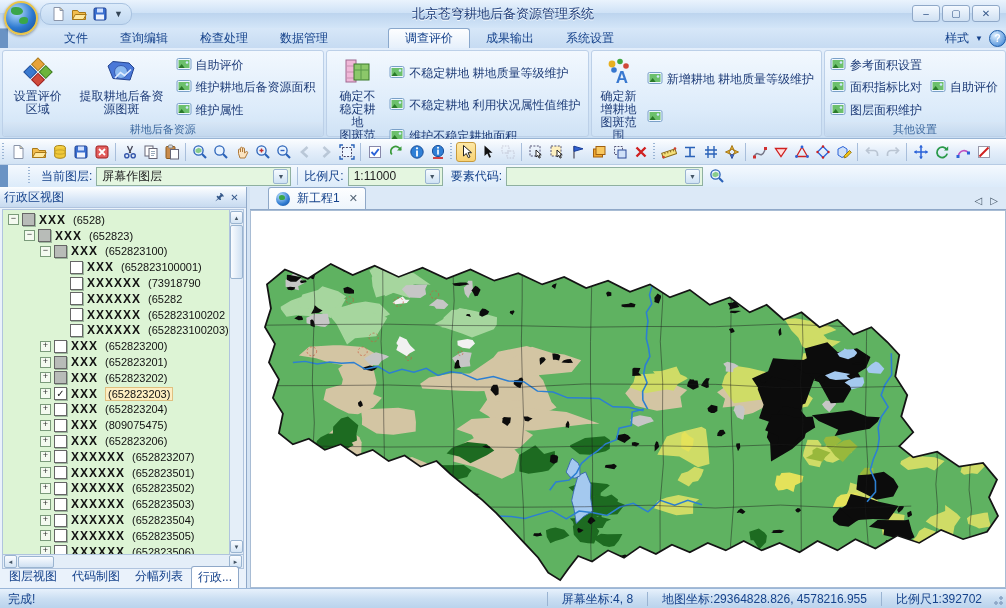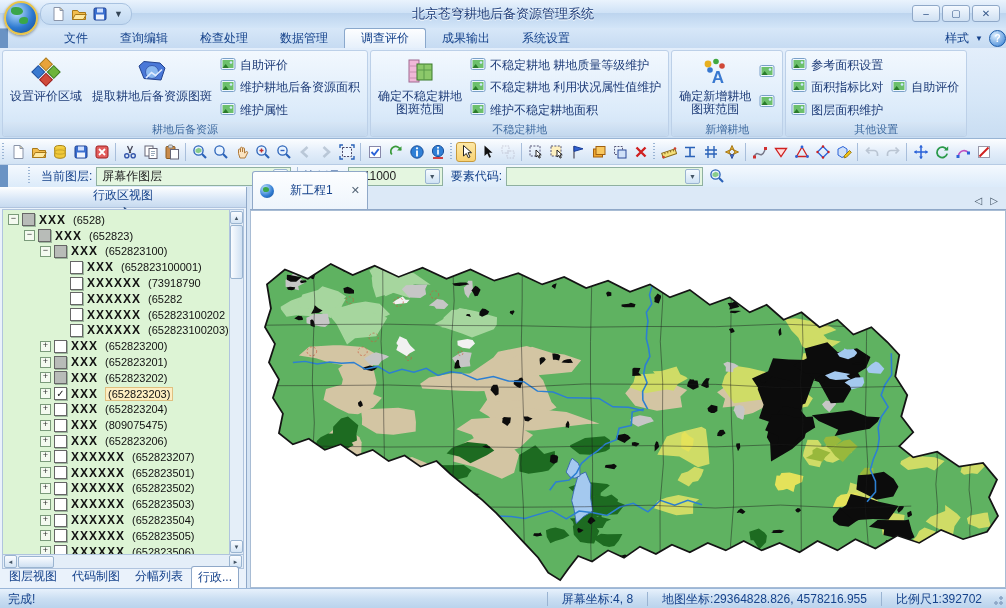--- a/index.html
+++ b/index.html
@@ -26,21 +26,21 @@
     text-shadow:0 1px 0 #fff;pointer-events:none;}
   #win-controls{right:6px;top:5px;display:flex;gap:2px;}
   .wbtn{width:26px;height:15px;border:1px solid #8fa8c8;border-radius:3px;
     background:linear-gradient(#f4f9ff,#cfe0f2);color:#35588a;font-size:10px;
     display:flex;align-items:center;justify-content:center;line-height:1;}
   
   #tabrow{left:8px;top:28px;width:1006px;height:20px;background:linear-gradient(#d7e7f8,#c6dbf2);}
   #tabs{left:40px;top:0;height:20px;display:flex;}
   .rtab{padding:2px 16px 0 16px;color:#15428b;height:18px;}
   .rtab.active{background:linear-gradient(#fdfeff,#e6f0fb);border:1px solid #8aa8cc;border-bottom:none;
-    border-radius:3px 3px 0 0;padding-top:1px;}
+    border-radius:3px 3px 0 0;padding-top:1px;margin-left:44px;}
   #tabrow-right{right:8px;top:2px;display:flex;align-items:center;gap:6px;color:#15428b;}
   #style-caret{font-size:8px;}
   #help-btn{width:15px;height:15px;border-radius:50%;background:radial-gradient(circle at 35% 30%,#dff0ff,#2e7ad1);
     color:#fff;font-size:10px;font-weight:bold;display:flex;align-items:center;justify-content:center;
     border:1px solid #1a5aa8;}
   
   #ribbon{left:0;top:48px;width:1006px;height:91px;background:linear-gradient(#e3eefb,#d5e6f7 60%,#c9ddf2);
     border-bottom:1px solid #98b4d4;display:flex;align-items:stretch;padding-top:1px;box-sizing:border-box;}
   .rgroup{margin:1px 0 1px 2px;border:1px solid #bcd0e8;border-radius:3px;
     background:linear-gradient(#f2f8fe,#dcebfa 70%,#cfe2f5);display:flex;flex-direction:column;}
@@ -67,21 +67,21 @@
     background:repeating-linear-gradient(#9ab4d4 0 1px,transparent 1px 3px);width:2px;}
   .tlabel{color:#15428b;margin:0 4px 0 8px;white-space:nowrap;}
   .combo{height:17px;background:#e4f6e0;border:1px solid #8fb0a0;display:flex;align-items:center;
     justify-content:space-between;padding:0 2px 0 5px;color:#222;}
   .combo .arr{width:13px;height:13px;background:linear-gradient(#f6fbff,#cfe2f4);border:1px solid #9ab4d0;
     font-size:7px;color:#456;display:flex;align-items:center;justify-content:center;border-radius:2px;}
   
   #main{left:0;top:187px;width:1006px;height:401px;display:flex;}
   #panel{width:246px;background:#eaf2fb;border-right:1px solid #8fa8c8;display:flex;flex-direction:column;}
   #panel-header{height:20px;background:linear-gradient(#fdfeff,#d9e7f7 60%,#c7daef);
-    border-bottom:1px solid #b0c4de;display:flex;align-items:center;padding:0 4px;color:#15428b;flex-direction:column;}
+    border-bottom:1px solid #b0c4de;display:flex;align-items:center;padding:0 4px;color:#15428b;}
   #panel-header .ph-title{flex:1;}
   .ph-btn{width:15px;height:15px;display:flex;align-items:center;justify-content:center;
     color:#35588a;font-size:10px;border-radius:2px;}
   #tree-wrap{flex:1;display:flex;overflow:hidden;background:#fff;border:1px solid #b0c4de;margin:1px 2px 0 2px;}
   #tree{flex:1;background:#ddf4d5;overflow:hidden;position:relative;padding-top:2px;}
   .trow{height:15.8px;display:flex;align-items:center;white-space:nowrap;}
   .texp{width:9px;height:9px;border:1px solid #7a9a7a;background:#f4faf0;font-size:9px;line-height:7px;
     text-align:center;color:#333;margin-right:3px;flex:0 0 auto;box-sizing:content-box;}
   .texp.none{visibility:hidden;}
   .tchk{width:11px;height:11px;border:1px solid #666;background:#fff;margin-right:4px;flex:0 0 auto;
@@ -99,22 +99,22 @@
   #hscroll{height:13px;margin:0 2px;background:#e4eef8;border:1px solid #b0c4de;border-top:none;
     display:flex;align-items:center;padding:0 1px;gap:1px;}
   #hthumb{width:34px;height:10px;background:linear-gradient(#fafcff,#cfe0f2);border:1px solid #9ab4d0;border-radius:2px;}
   #hspace{flex:1;}
   #panel-tabs{height:19px;display:flex;align-items:flex-end;padding:0 2px;gap:1px;background:#eaf2fb;}
   .ptab{padding:2px 6px;color:#15428b;border:1px solid transparent;white-space:nowrap;}
   .ptab.active{background:#fff;border:1px solid #8fa8c8;border-bottom:none;border-radius:3px 3px 0 0;}
   #splitter{width:3px;background:#d5e4f4;}
   #maparea{flex:1;display:flex;flex-direction:column;background:#dce9f7;}
   #maptabs{height:22px;display:flex;align-items:flex-end;border-bottom:1px solid #8fa8c8;padding-left:2px;}
-  #maptab{display:flex;align-items:center;gap:16px;background:linear-gradient(#fdfeff,#eef5fc);
-    border:1px solid #8fa8c8;border-bottom:none;border-radius:3px 3px 0 0;padding:10px 7px;color:#15428b;}
+  #maptab{display:flex;align-items:center;gap:7px;background:linear-gradient(#fdfeff,#eef5fc);
+    border:1px solid #8fa8c8;border-bottom:none;border-radius:3px 3px 0 0;padding:2px 7px;color:#15428b;margin-left:16px;}
   #maptab .mt-globe{width:14px;height:14px;border-radius:50%;
     background:radial-gradient(circle at 35% 30%,#bfe3ff,#2e7ad1 60%,#134a8e);position:relative;}
   #maptab .mt-globe:before{content:"";position:absolute;left:3px;top:3px;width:6px;height:5px;background:#3aa64a;border-radius:50% 60% 40% 50%;}
   #maptab .mt-close{color:#567;font-size:11px;margin-left:2px;}
   #maptab-nav{margin-left:auto;display:flex;gap:8px;padding:0 8px 3px 0;color:#456;font-size:10px;}
   #canvas{flex:1;background:#fff;border:1px solid #a8bcd4;margin:0;position:relative;overflow:hidden;}
   #mapsvg{position:absolute;left:2px;top:12px;}
   
   #statusbar{left:0;top:588px;width:1006px;height:20px;
     background:linear-gradient(#e7f1fc,#cadef2 50%,#b8d2ec);border-top:1px solid #9ab6d8;
@@ -292,20 +292,21 @@
 图斑范围</div>
         </div>
         <div class="smallcol">
           <div class="smallbtn">
             <span><svg width="16" height="16" viewBox="0 0 16 16">
                 <rect x="1" y="2.5" width="14" height="11" rx="1.5" fill="#eef7ff" stroke="#7aa0c8"></rect>
                 <rect x="2.5" y="4" width="11" height="8" fill="#6cc06c"></rect>
                 <path d="M2.5 12l3.2-4 3 4z" fill="#2a7a2a"></path>
                 <circle cx="11" cy="6.5" r="1.3" fill="#cfe8ff"></circle>
               </svg></span>
+            <span>新增耕地 耕地质量等级维护</span>
           </div>
           <div class="smallbtn">
             <span><svg width="16" height="16" viewBox="0 0 16 16">
                 <rect x="1" y="2.5" width="14" height="11" rx="1.5" fill="#eef7ff" stroke="#7aa0c8"></rect>
                 <rect x="2.5" y="4" width="11" height="8" fill="#6cc06c"></rect>
                 <path d="M2.5 12l3.2-4 3 4z" fill="#2a7a2a"></path>
                 <circle cx="11" cy="6.5" r="1.3" fill="#cfe8ff"></circle>
               </svg></span>
           </div>
         </div>

